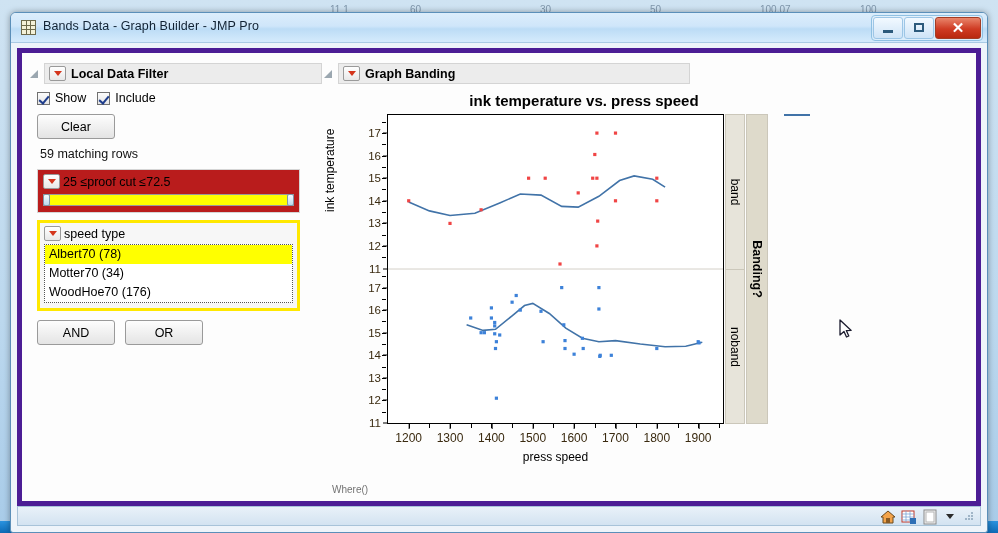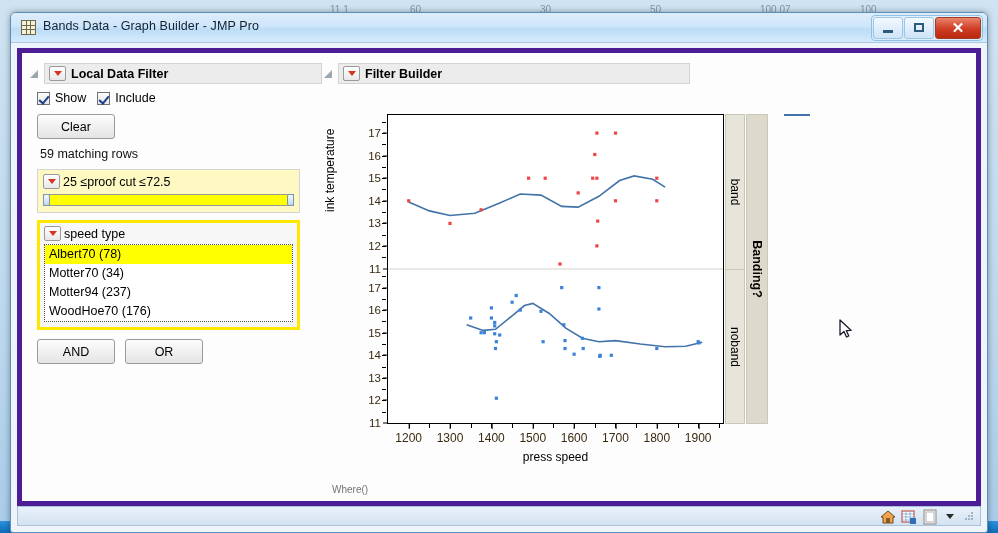--- a/index.html
+++ b/index.html
@@ -183,21 +183,21 @@
     cursor: default;
   }
   .matching {
     margin: 8px 0 0 10px;
     font-size: 12.5px; color: #111;
   }
   .filter-box {
     margin: 8px 0 0 7px;
     width: 263px;
     border: 1px solid #d5d5d5;
-    background: #fef9c3;
+    background: #b91c1c;
     padding: 4px 5px 6px 5px;
     box-sizing: border-box;
   }
   .filter-row {
     display: flex; align-items: center; gap: 3px;
     font-size: 12.5px;
   }
   .slider {
     margin-top: 5px;
     height: 12px;
@@ -453,43 +453,43 @@
       <div class="press-box">
         <div class="filter-row">
           <div class="red-combo">
               <div class="caret"></div>
             </div>
           <span>speed type</span>
         </div>
         <div class="press-list">
           <div class="press-item sel">Albert70 (78)</div>
           <div class="press-item">Motter70 (34)</div>
-          <div class="press-item">Motter94 (237)</div>
           <div class="press-item">WoodHoe70 (176)</div>
         </div>
       </div>
 
       <div class="andor">
         <button>AND</button>
         <button>OR</button>
       </div>
     </div>
 
     <div class="outliner-right">
       <div class="panel-head">
         <div class="tri"></div>
         <div class="head-bar" style="flex:0 0 352px">
           <div class="red-combo">
               <div class="caret"></div>
             </div>
-          <div class="head-label">Filter Builder</div>
+          <div class="head-label">Graph Banding</div>
         </div>
       </div>
 
       <div class="graph-wrap">
+        <div class="chart-title">ink temperature vs. press speed</div>
         <div class="ylabel">ink temperature</div>
 
         <div class="plot-frame" id="plot">
           <svg id="plot-svg" width="335" height="308" style="position:absolute;left:0;top:0">
               <line x1="0" x2="335" y1="154" y2="154" stroke="#d4d0c8" stroke-width="1"></line>
               <path d="M20.7 86.9 L41.4 95.9 L62.0 100.5 L86.9 98.2 L111.7 88.0 L132.3 79.0 L153.0 80.1 L173.7 91.4 L190.2 92.1 L210.9 81.3 L231.6 65.5 L246.1 60.9 L264.7 64.3 L277.1 72.2" fill="none" stroke="#4173a8" stroke-width="1.6"></path>
               <rect x="19.1" y="84.2" width="3.2" height="3.2" fill="#f04545"></rect>
               <rect x="60.4" y="106.8" width="3.2" height="3.2" fill="#f04545"></rect>
               <rect x="91.5" y="93.2" width="3.2" height="3.2" fill="#f04545"></rect>
               <rect x="139.0" y="61.6" width="3.2" height="3.2" fill="#f04545"></rect>

